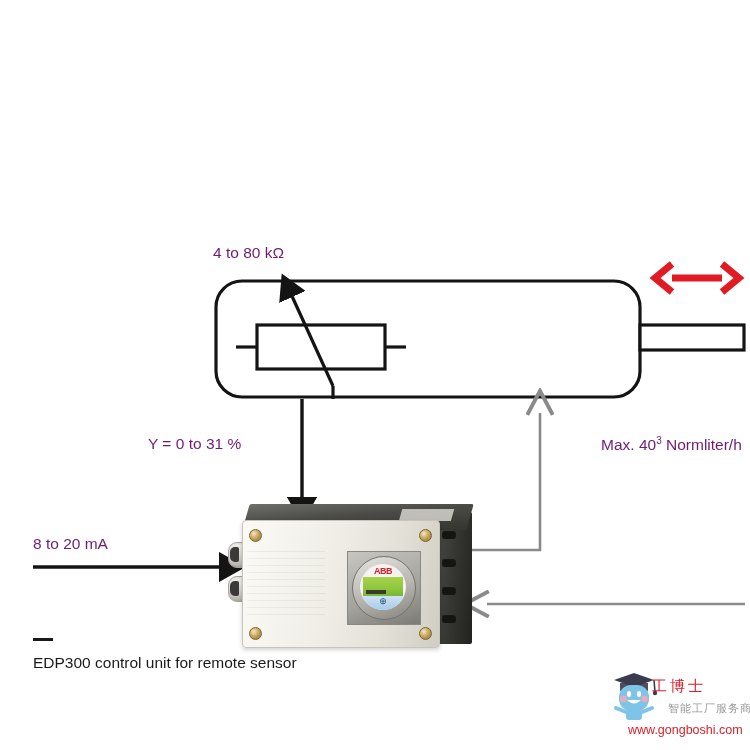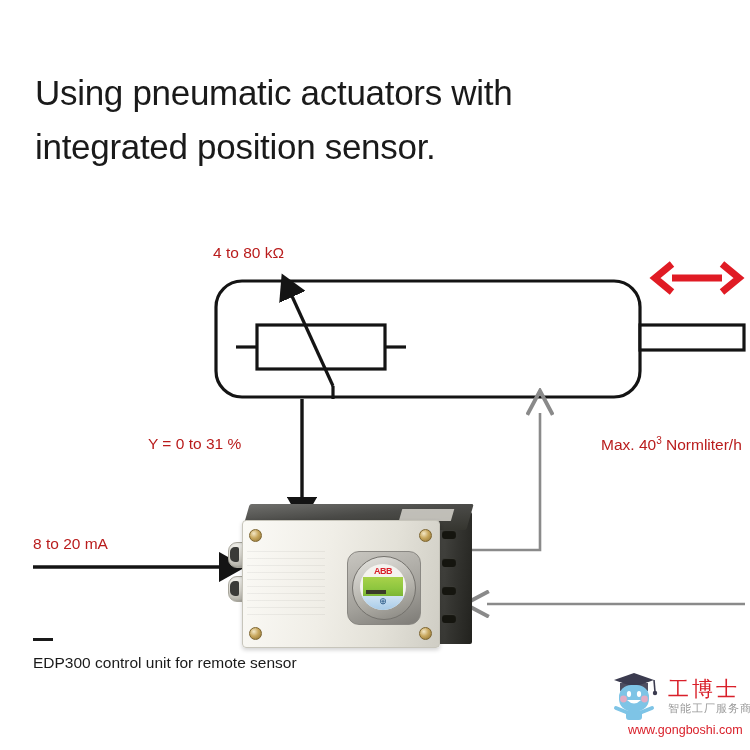--- a/index.html
+++ b/index.html
@@ -40,21 +40,21 @@
     left: 0;
     top: 0;
     width: 750px;
     height: 750px;
   }
 
   
   .diagram-label {
     position: absolute;
     font-size: 15.5px;
-    color: #b91c1c;
+    color: #701a75;
     white-space: nowrap;
     line-height: 1;
   }
   #label-resistance { left: 213px; top: 245px; }
   #label-travel     { left: 148px; top: 436px; }
   #label-airflow    { left: 573px; top: 436px; margin-left: 28px; }
   #label-current    { left: 33px;  top: 536px; }
   #label-pressure   { left: 509px; top: 580px; }
   .sup { font-size: 10px; vertical-align: super; }
 
@@ -167,21 +167,21 @@
   #screw-tr { left: 176px; top: 8px; }
   #screw-br { left: 176px; top: 106px; }
 
   
   #display-bezel {
     position: absolute;
     left: 104px;
     top: 30px;
     width: 72px;
     height: 72px;
-    border-radius: 12px;
+    border-radius: 0;
     background: linear-gradient(160deg,#c8c6c0 0%,#a3a19b 60%,#7d7b76 100%);
     border: 1px solid #8a8883;
   }
   #display-ring {
     position: absolute;
     left: 4px; top: 4px;
     width: 62px; height: 62px;
     border-radius: 50%;
     background: linear-gradient(160deg,#e6e5e1 0%,#b7b5ae 55%,#86847e 100%);
     border: 1px solid #74726d;
@@ -283,23 +283,23 @@
   }
   #wm-mascot {
     position: absolute;
     left: 4px;
     top: 4px;
     width: 56px;
     height: 56px;
   }
   #wm-cn {
     position: absolute;
-    left: 64px;
+    left: 48px;
     top: 16px;
-    font-size: 21px;
+    font-size: 15px;
     color: #d9202a;
     letter-spacing: 3px;
     line-height: 1;
     white-space: nowrap;
   }
   #wm-sub {
     position: absolute;
     left: 64px;
     top: 41px;
     font-size: 11px;
@@ -316,24 +316,20 @@
     color: #d9202a;
     line-height: 1;
     white-space: nowrap;
   }
 </style>
 </head>
 <body>
 
 <div id="page">
 
-  <div id="title-block">
-    <div class="title-line">Using pneumatic actuators with</div>
-    <div class="title-line">integrated position sensor.</div>
-  </div>
 
   <svg id="diagram-svg" viewBox="0 0 750 750">
     <defs>
       <marker id="arrow-black" markerWidth="9" markerHeight="9" refX="1" refY="4.5" orient="auto" markerUnits="strokeWidth">
         <path d="M0,0 L8,4.5 L0,9 z" fill="#141414"></path>
       </marker>
       <marker id="arrow-gray" markerWidth="11" markerHeight="11" refX="1.5" refY="5.5" orient="auto" markerUnits="strokeWidth">
         <path d="M0.8,0.6 L10,5.5 L0.8,10.4" fill="none" stroke="#8a8a8a" stroke-width="1.5"></path>
       </marker>
     </defs>

